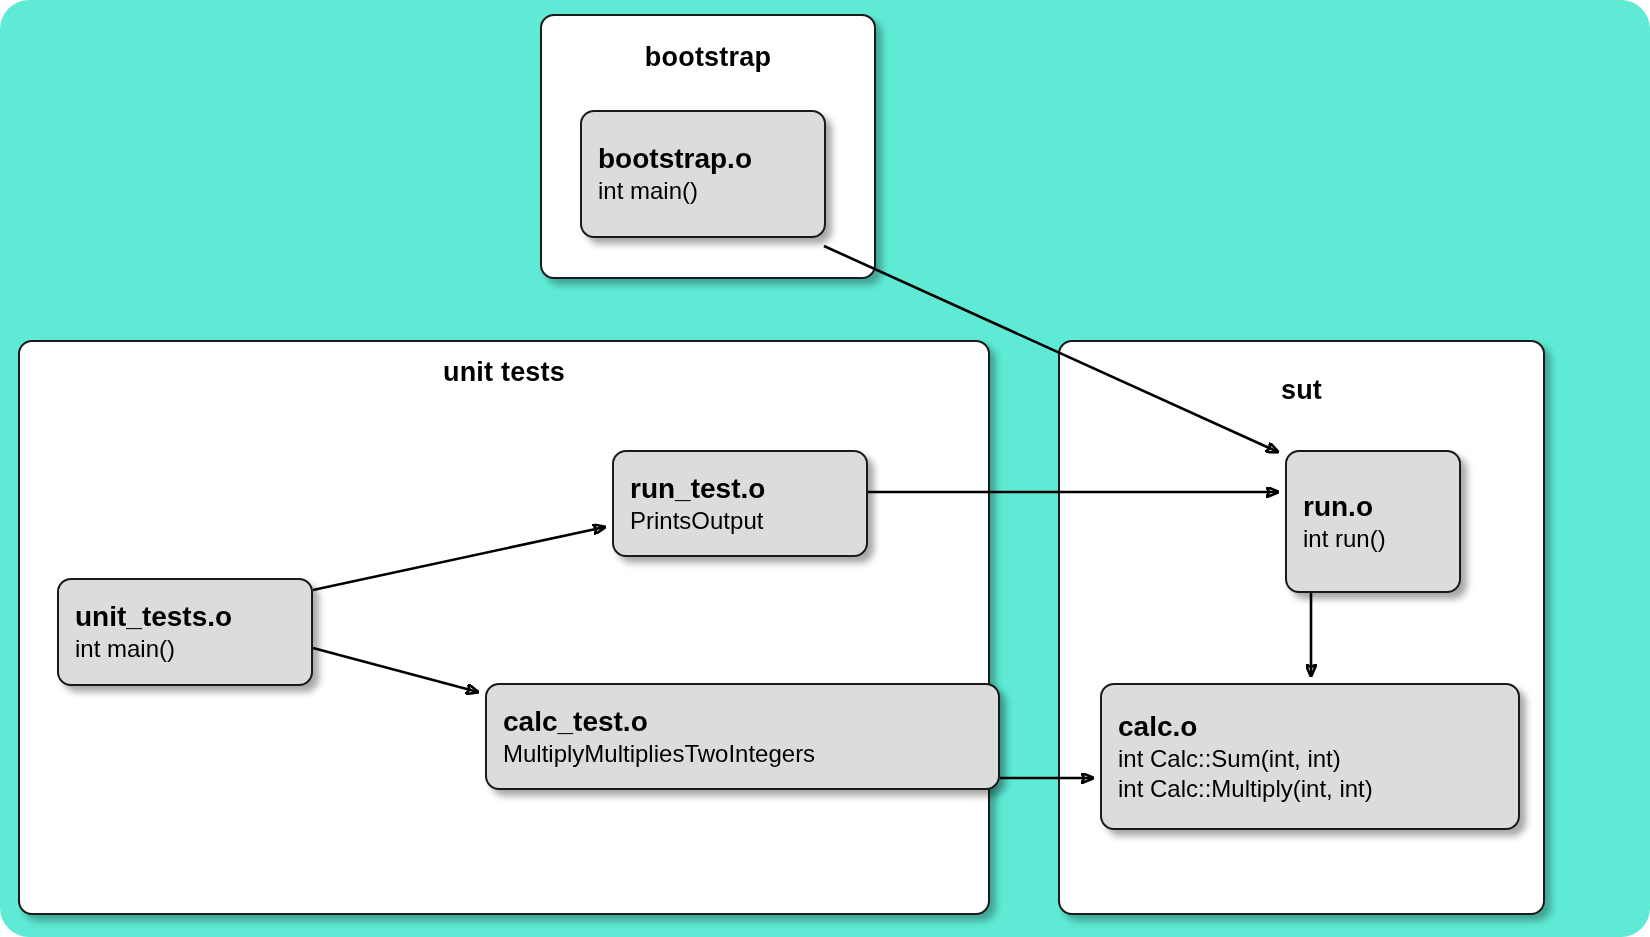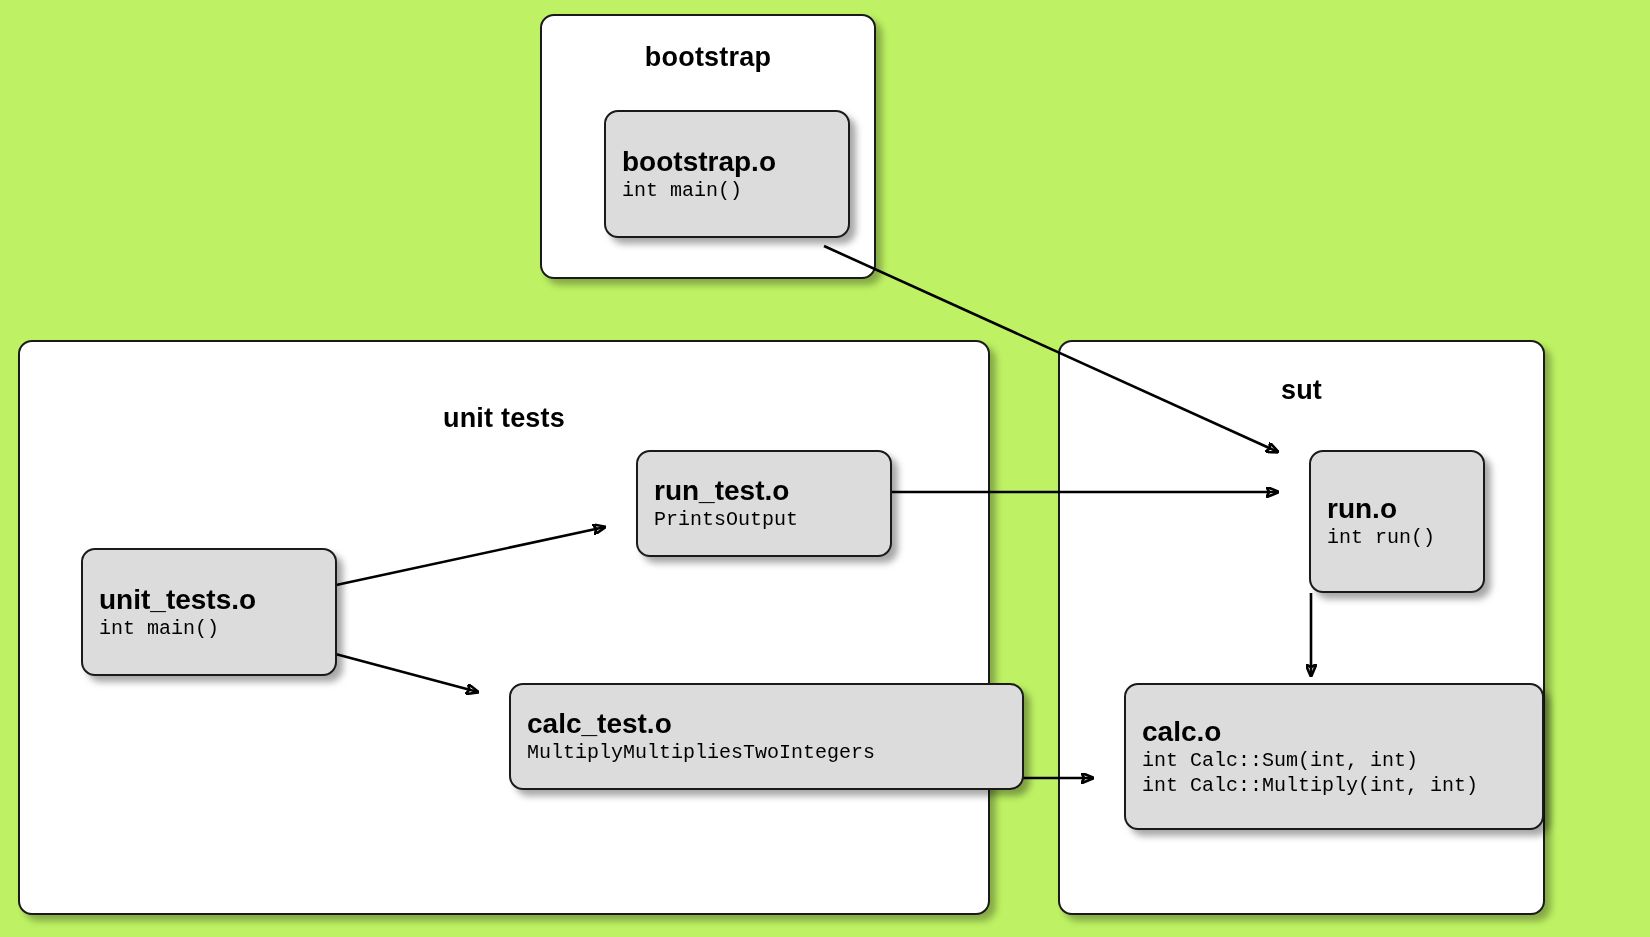--- a/index.html
+++ b/index.html
@@ -1,17 +1,17 @@
 <!DOCTYPE html>
 <html><head>
 <meta charset="utf-8">
 <style>
   html,body{margin:0;padding:0;background:#ffffff;}
   body{width:1650px;height:937px;font-family:"Liberation Sans",sans-serif;overflow:hidden;}
-  #stage{position:relative;width:1650px;height:937px;background:#bef264;}
+  #stage{position:relative;width:1650px;height:937px;background:#5eead4;border-radius:29px;}
 
   .cluster{
     position:absolute;
     background:#ffffff;
     border:2px solid #1a1a1a;
     border-radius:14px;
     box-shadow:6px 6px 7px rgba(0,0,0,0.30);
     box-sizing:border-box;
   }
   .cluster-title{
@@ -28,36 +28,34 @@
     position:absolute;
     background:#dcdcdc;
     border:2.5px solid #1a1a1a;
     border-radius:14px;
     box-shadow:6px 6px 7px rgba(0,0,0,0.35);
     box-sizing:border-box;
     display:flex;
     flex-direction:column;
     justify-content:center;
     padding:0 16px;
-    margin-left:24px;
   }
   .node .nname{
     font-weight:bold;
     font-size:28px;
     color:#000;
     line-height:1.22;
     white-space:nowrap;
   }
   .node .nsym{
     font-weight:normal;
-    font-size:20px;
+    font-size:24px;
     color:#000;
     line-height:1.22;
     white-space:nowrap;
-    font-family:Liberation Mono, monospace;
   }
 
   svg#edges{
     position:absolute;
     left:0;top:0;
     width:1650px;height:937px;
     pointer-events:none;
     overflow:visible;
   }
   svg#edges line, svg#edges path{
@@ -69,21 +67,21 @@
 </head>
 <body>
 
 <div id="stage">
 
   <div class="cluster" style="left:540px;top:14px;width:336px;height:265px;">
     <div class="cluster-title" style="top:26px;">bootstrap</div>
   </div>
 
   <div class="cluster" style="left:18px;top:340px;width:972px;height:575px;">
-    <div class="cluster-title" style="top:15px;margin-top:46px;">unit tests</div>
+    <div class="cluster-title" style="top:15px;">unit tests</div>
   </div>
 
   <div class="cluster" style="left:1058px;top:340px;width:487px;height:575px;">
     <div class="cluster-title" style="top:33px;">sut</div>
   </div>
 
   <svg id="edges" viewBox="0 0 1650 937" xmlns="http://www.w3.org/2000/svg">
     <defs>
       <marker id="ah" markerWidth="13" markerHeight="11" refX="12" refY="5.5" orient="auto" markerUnits="userSpaceOnUse">
         <path d="M0,0 L13,5.5 L0,11 L3.2,5.5 Z" fill="#000000" stroke="none"></path>
@@ -101,21 +99,21 @@
     <line x1="1000" y1="778" x2="1093" y2="778" marker-end="url(#ah)"></line>
 
     <line x1="1311" y1="593" x2="1311" y2="676" marker-end="url(#ah)"></line>
   </svg>
 
   <div class="node" style="left:580px;top:110px;width:246px;height:128px;">
     <div class="nname">bootstrap.o</div>
     <div class="nsym">int main()</div>
   </div>
 
-  <div class="node" style="left:57px;top:548px;width:256px;height:128px;">
+  <div class="node" style="left:57px;top:578px;width:256px;height:108px;">
     <div class="nname">unit_tests.o</div>
     <div class="nsym">int main()</div>
   </div>
 
   <div class="node" style="left:612px;top:450px;width:256px;height:107px;">
     <div class="nname">run_test.o</div>
     <div class="nsym">PrintsOutput</div>
   </div>
 
   <div class="node" style="left:485px;top:683px;width:515px;height:107px;">

